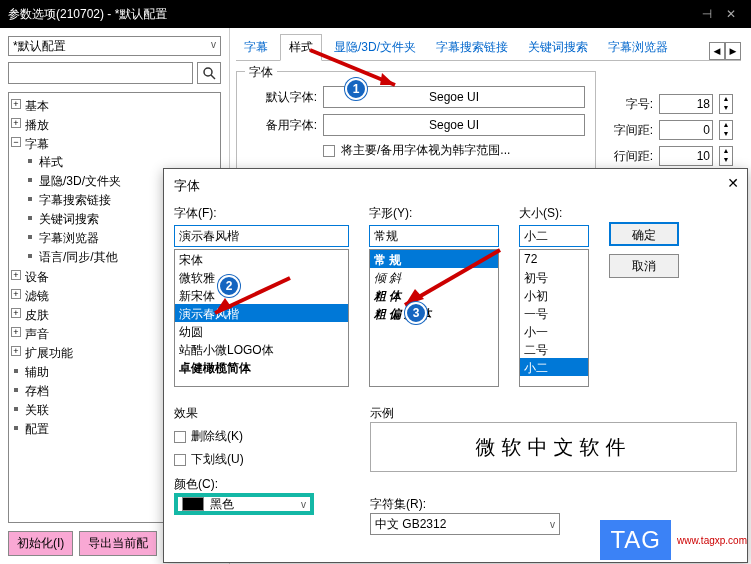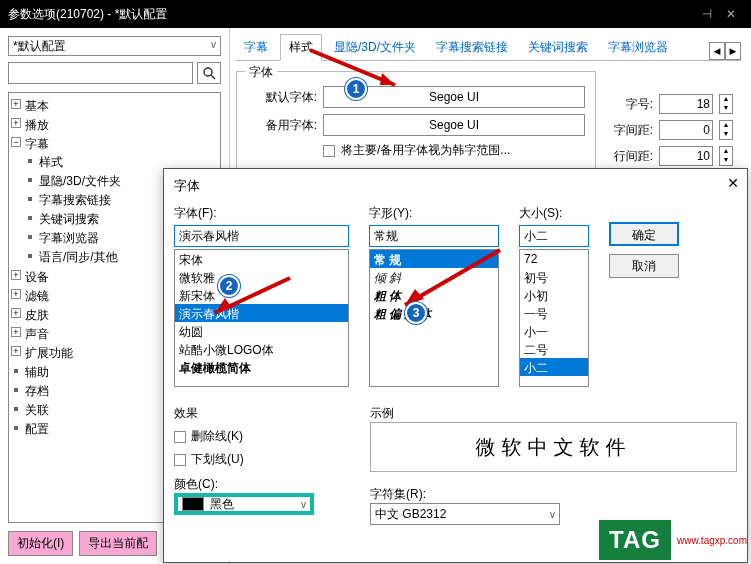--- a/index.html
+++ b/index.html
@@ -85,21 +85,21 @@
 .cb { width: 12px; height: 12px; border: 1px solid #888; background: #fff; }
 
 
 .callout { position: absolute; width: 22px; height: 22px; border-radius: 50%; background: #1565c0; border: 2px solid #fff; box-shadow: 0 0 0 1px #1565c0; color: #fff; font-weight: bold; display: flex; align-items: center; justify-content: center; z-index: 30; }
 .arrow { position: absolute; z-index: 20; pointer-events: none; }
 .arrow-line { stroke: #c00; stroke-width: 4; fill: none; }
 .arrow-head { fill: #c00; }
 
 
 .wm { position: absolute; right: 4px; bottom: 4px; display: flex; align-items: center; gap: 6px; z-index: 50; }
-.wm .tag { background: #15803d; color: #fff; font-weight: bold; font-size: 24px; padding: 6px 10px; letter-spacing: 1px; }
+.wm .tag { background: #3b82f6; color: #fff; font-weight: normal; font-size: 24px; padding: 6px 10px; letter-spacing: 1px; }
 .wm .txt { display: flex; flex-direction: column; align-items: flex-start; }
 .wm .txt .l1 { color: #c00; font-weight: bold; font-size: 18px; }
 .wm .txt .l2 { color: #c00; font-size: 10px; }
 
 .slider { position: absolute; right: 20px; top: 472px; width: 60px; height: 10px; z-index: 5;}
 .slider .track{ height:3px; background:#bbb; position:relative; top:4px;}
 .slider .thumb{ width:8px; height:14px; background:#0078d7; position:absolute; left:55%; top:-2px;}
 </style>
 </head>
 <body>
@@ -332,21 +332,21 @@
         </div>
       <div style="margin-top:8px">颜色(C):</div>
       <div class="color-sel">
           <span class="swatch"></span>
           <span>黑色</span>
         </div>
     </div>
     <div style="flex:1">
       <div>示例</div>
       <div class="sample-box">微软中文软件</div>
-      <div style="margin-top:14px">字符集(R):</div>
+      <div style="margin-top:24px">字符集(R):</div>
       <div class="charset-sel">
           <span>中文 GB2312</span>
         </div>
     </div>
   </div>
 </div>
 
 <svg class="arrow" style="left:300px;top:40px;width:120px;height:60px">
     <line class="arrow-line" x1="10" y1="10" x2="95" y2="45"></line>
     <polygon class="arrow-head" points="95,45 82,33 80,45"></polygon>

